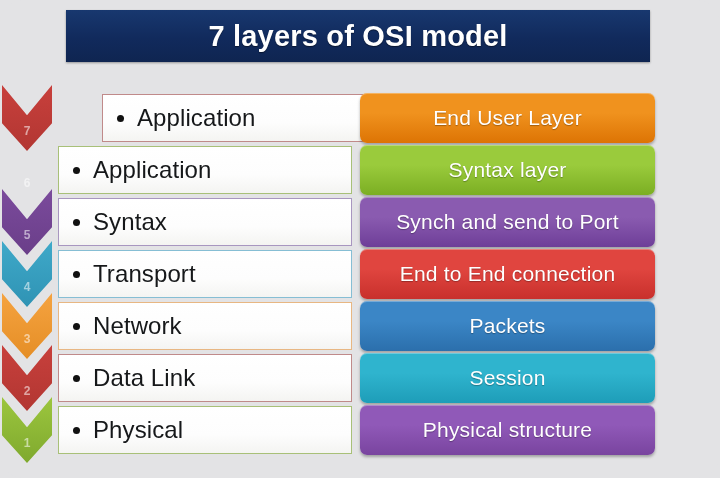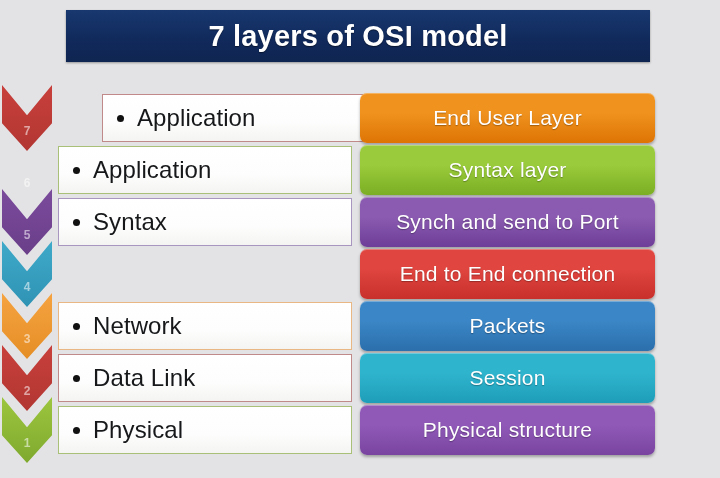--- a/index.html
+++ b/index.html
@@ -161,20 +161,24 @@
           <span class="plate-label">Syntax</span>
         </div>
         <div class="pill" style="background: linear-gradient(rgb(138, 91, 176) 0%, rgb(138, 91, 176) 40%, rgb(110, 62, 152) 100%);">
           <span class="pill-label">Synch and send to Port</span>
         </div>
       </div>
       <div class="row" style="top: 249px;">
         <div class="chevron" style="background: linear-gradient(rgb(63, 169, 201) 0%, rgb(47, 147, 180) 100%); z-index: 17;">
           <span class="chev-num">4</span>
         </div>
+        <div class="plate" style="border-color: rgb(134, 190, 212);">
+          <span class="bullet"></span>
+          <span class="plate-label">Transport</span>
+        </div>
         <div class="pill" style="background: linear-gradient(rgb(224, 69, 63) 0%, rgb(224, 69, 63) 40%, rgb(200, 48, 44) 100%);">
           <span class="pill-label">End to End connection</span>
         </div>
       </div>
       <div class="row" style="top: 301px;">
         <div class="chevron" style="background: linear-gradient(rgb(245, 163, 64) 0%, rgb(229, 142, 38) 100%); z-index: 16;">
           <span class="chev-num">3</span>
         </div>
         <div class="plate" style="border-color: rgb(232, 183, 131);">
           <span class="bullet"></span>

